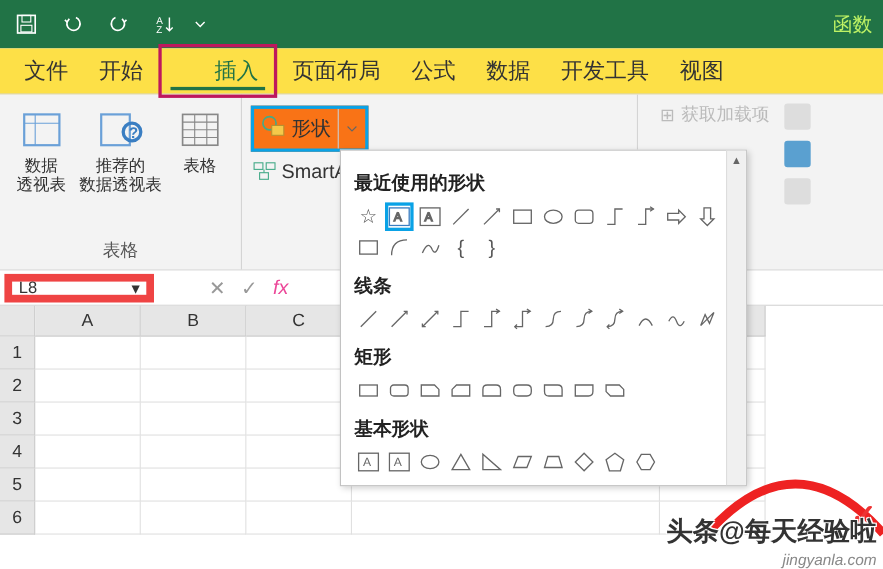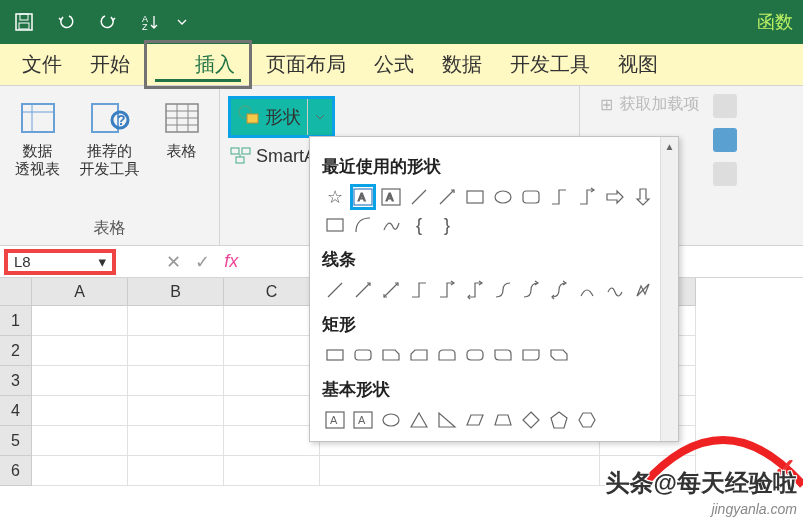--- a/index.html
+++ b/index.html
@@ -3,56 +3,56 @@
 <meta charset="utf-8">
 <style>
 * { box-sizing: border-box; margin: 0; padding: 0; font-family: "Microsoft YaHei", sans-serif; }
 body { background: #fff; width: 803px; height: 517px; overflow: hidden; position: relative; }
 
 .titlebar { background: #217346; height: 44px; display: flex; align-items: center; padding: 0 4px; }
 .titlebar .qat { display: flex; align-items: center; gap: 2px; }
 .titlebar .qbtn { width: 40px; height: 36px; display: flex; align-items: center; justify-content: center; color: #fff; }
 .titlebar .right { margin-left: auto; color: #bef264; font-size: 18px; padding-right: 6px; }
 
-.tabs { height: 42px; display: flex; align-items: center; background: #fef9c3; border-bottom: 1px solid #d4d4d4; padding-left: 8px; }
+.tabs { height: 42px; display: flex; align-items: center; background: #fde047; border-bottom: 1px solid #d4d4d4; padding-left: 8px; }
 .tab { padding: 8px 14px; font-size: 20px; color: #333; position: relative; }
 .tab.active { color: #217346; }
 .tab.active::after { content: ""; position: absolute; left: 8px; right: 8px; bottom: 4px; height: 3px; background: #217346; }
-.highlight-blue { border: 3px solid #737373; padding-left: 48px; }
+.highlight-blue { border: 3px solid #be185d; padding-left: 48px; }
 
 .ribbon { height: 160px; background: #f3f3f3; border-bottom: 1px solid #d4d4d4; display: flex; }
 .rgroup { border-right: 1px solid #d4d4d4; padding: 4px 8px 2px; display: flex; flex-direction: column; align-items: center; justify-content: space-between; }
 .rgroup .icons { display: flex; gap: 6px; align-items: flex-start; padding-top: 6px;}
 .rgroup .glabel { font-size: 16px; color: #555; padding: 4px 0; text-align:center; width:100%;}
 .rbtn { display: flex; flex-direction: column; align-items: center; width: 56px; }
 .rbtn .icon { width: 44px; height: 44px; display: flex; align-items: center; justify-content: center; }
 .rbtn .lbl { font-size: 15px; color: #333; text-align: center; line-height: 1.2; margin-top: 2px;}
 
-.shapes-btn { display: inline-flex; align-items: center; border: 3px solid #0aa2e6; height: 42px; padding: 0 6px; background: #14b8a6; position: relative; }
+.shapes-btn { display: inline-flex; align-items: center; border: 3px solid #0aa2e6; height: 42px; padding: 0 6px; background: #f97316; position: relative; }
 .shapes-btn .slabel { font-size: 18px; color: #333; margin-left: 4px; }
 .shapes-btn .caret { margin-left: 6px; padding-left:6px; border-left: 1px solid #ccc; height: 100%; display:flex; align-items:center;}
 
 .smartart { display: inline-flex; align-items: center; margin-left: 10px; font-size: 18px; color: #333; }
 
 .right-disabled { color: #bbb; font-size: 16px; margin-left: 16px; display:flex; align-items:center; gap:6px;}
 .right-col { display:flex; flex-direction:column; gap:10px; padding:8px 10px; align-items:flex-end;}
 .rc-icon { width:24px; height:24px; background:#ddd; border-radius:3px;}
 
 .dropdown { position: absolute; left: 309px; top: 136px; width: 370px; background: #fff; border: 1px solid #c2c2c2; box-shadow: 2px 2px 6px rgba(0,0,0,0.2); z-index: 10; }
 .dd-scroll { position:absolute; right:0; top:0; width:18px; height:100%; background:#f0f0f0; border-left:1px solid #ddd;}
 .dd-scroll .up { position:absolute; top:0; width:100%; height:18px; display:flex;align-items:center;justify-content:center;font-size:10px;color:#666;}
 .dd-content { padding: 8px 12px 8px 12px; }
 .dd-header { font-size: 17px; font-weight: 600; color: #222; margin: 10px 0 6px; }
 .shape-row { display: flex; flex-wrap: wrap; gap: 2px; align-items: center; }
 .shp { width: 26px; height: 26px; display: flex; align-items: center; justify-content: center; color: #555; font-size:18px;}
 .shp svg { stroke: #666; fill: none; stroke-width: 1.2; }
 .shp.sel { border: 3px solid #0aa2e6; }
 
 .namebox-row { height: 32px; display: flex; align-items: center; border-bottom: 1px solid #d4d4d4; background:#fff;}
-.namebox { width: 112px; border: 4px solid #ef4444; height: 26px; margin-left: 4px; display: flex; align-items: center; justify-content: space-between; padding: 0 6px; font-size: 15px; color: #333; }
+.namebox { width: 136px; border: 7px solid #ef4444; height: 26px; margin-left: 4px; display: flex; align-items: center; justify-content: space-between; padding: 0 6px; font-size: 15px; color: #333; }
 .fx-btns { display: flex; gap: 14px; margin-left: 50px; color: #999; font-size: 18px;}
 .fx { color: #ec4899; font-style: italic; }
 
 .sheet { position: relative; }
 .colhdr { display: flex; height: 28px; }
 .corner { width: 32px; background: #e6e6e6; border-right: 1px solid #ccc; border-bottom: 1px solid #ccc; }
 .ch { flex: 0 0 96px; background: #e6e6e6; border-right: 1px solid #ccc; border-bottom: 1px solid #ccc; display: flex; align-items: center; justify-content: center; font-size: 16px; color: #333; }
 .row { display: flex; height: 30px; }
 .rh { width: 32px; background: #e6e6e6; border-right: 1px solid #ccc; border-bottom: 1px solid #ccc; display: flex; align-items: center; justify-content: center; font-size: 16px; color: #333; }
 .cell { flex: 0 0 96px; border-right: 1px solid #e0e0e0; border-bottom: 1px solid #e0e0e0; }
@@ -129,21 +129,21 @@
       </div>
       <div class="rbtn" style="width:76px;">
         <div class="icon">
             <svg width="40" height="40" viewBox="0 0 40 40">
               <rect x="2" y="6" width="26" height="28" fill="none" stroke="#6aa0d8" stroke-width="2"></rect>
               <circle cx="30" cy="22" r="8" fill="none" stroke="#3a7ec2" stroke-width="3"></circle>
               <text x="27" y="27" font-size="14" fill="#3a7ec2" font-weight="bold">?</text>
             </svg>
           </div>
         <div class="lbl" style="white-space:pre-line;">推荐的
-开发工具</div>
+数据透视表</div>
       </div>
       <div class="rbtn">
         <div class="icon">
             <svg width="40" height="40" viewBox="0 0 40 40">
               <rect x="4" y="6" width="32" height="28" fill="none" stroke="#888" stroke-width="1.5"></rect>
               <line x1="4" y1="13" x2="36" y2="13" stroke="#888"></line>
               <line x1="4" y1="20" x2="36" y2="20" stroke="#888"></line>
               <line x1="4" y1="27" x2="36" y2="27" stroke="#888"></line>
               <line x1="15" y1="6" x2="15" y2="34" stroke="#888"></line>
               <line x1="26" y1="6" x2="26" y2="34" stroke="#888"></line>

